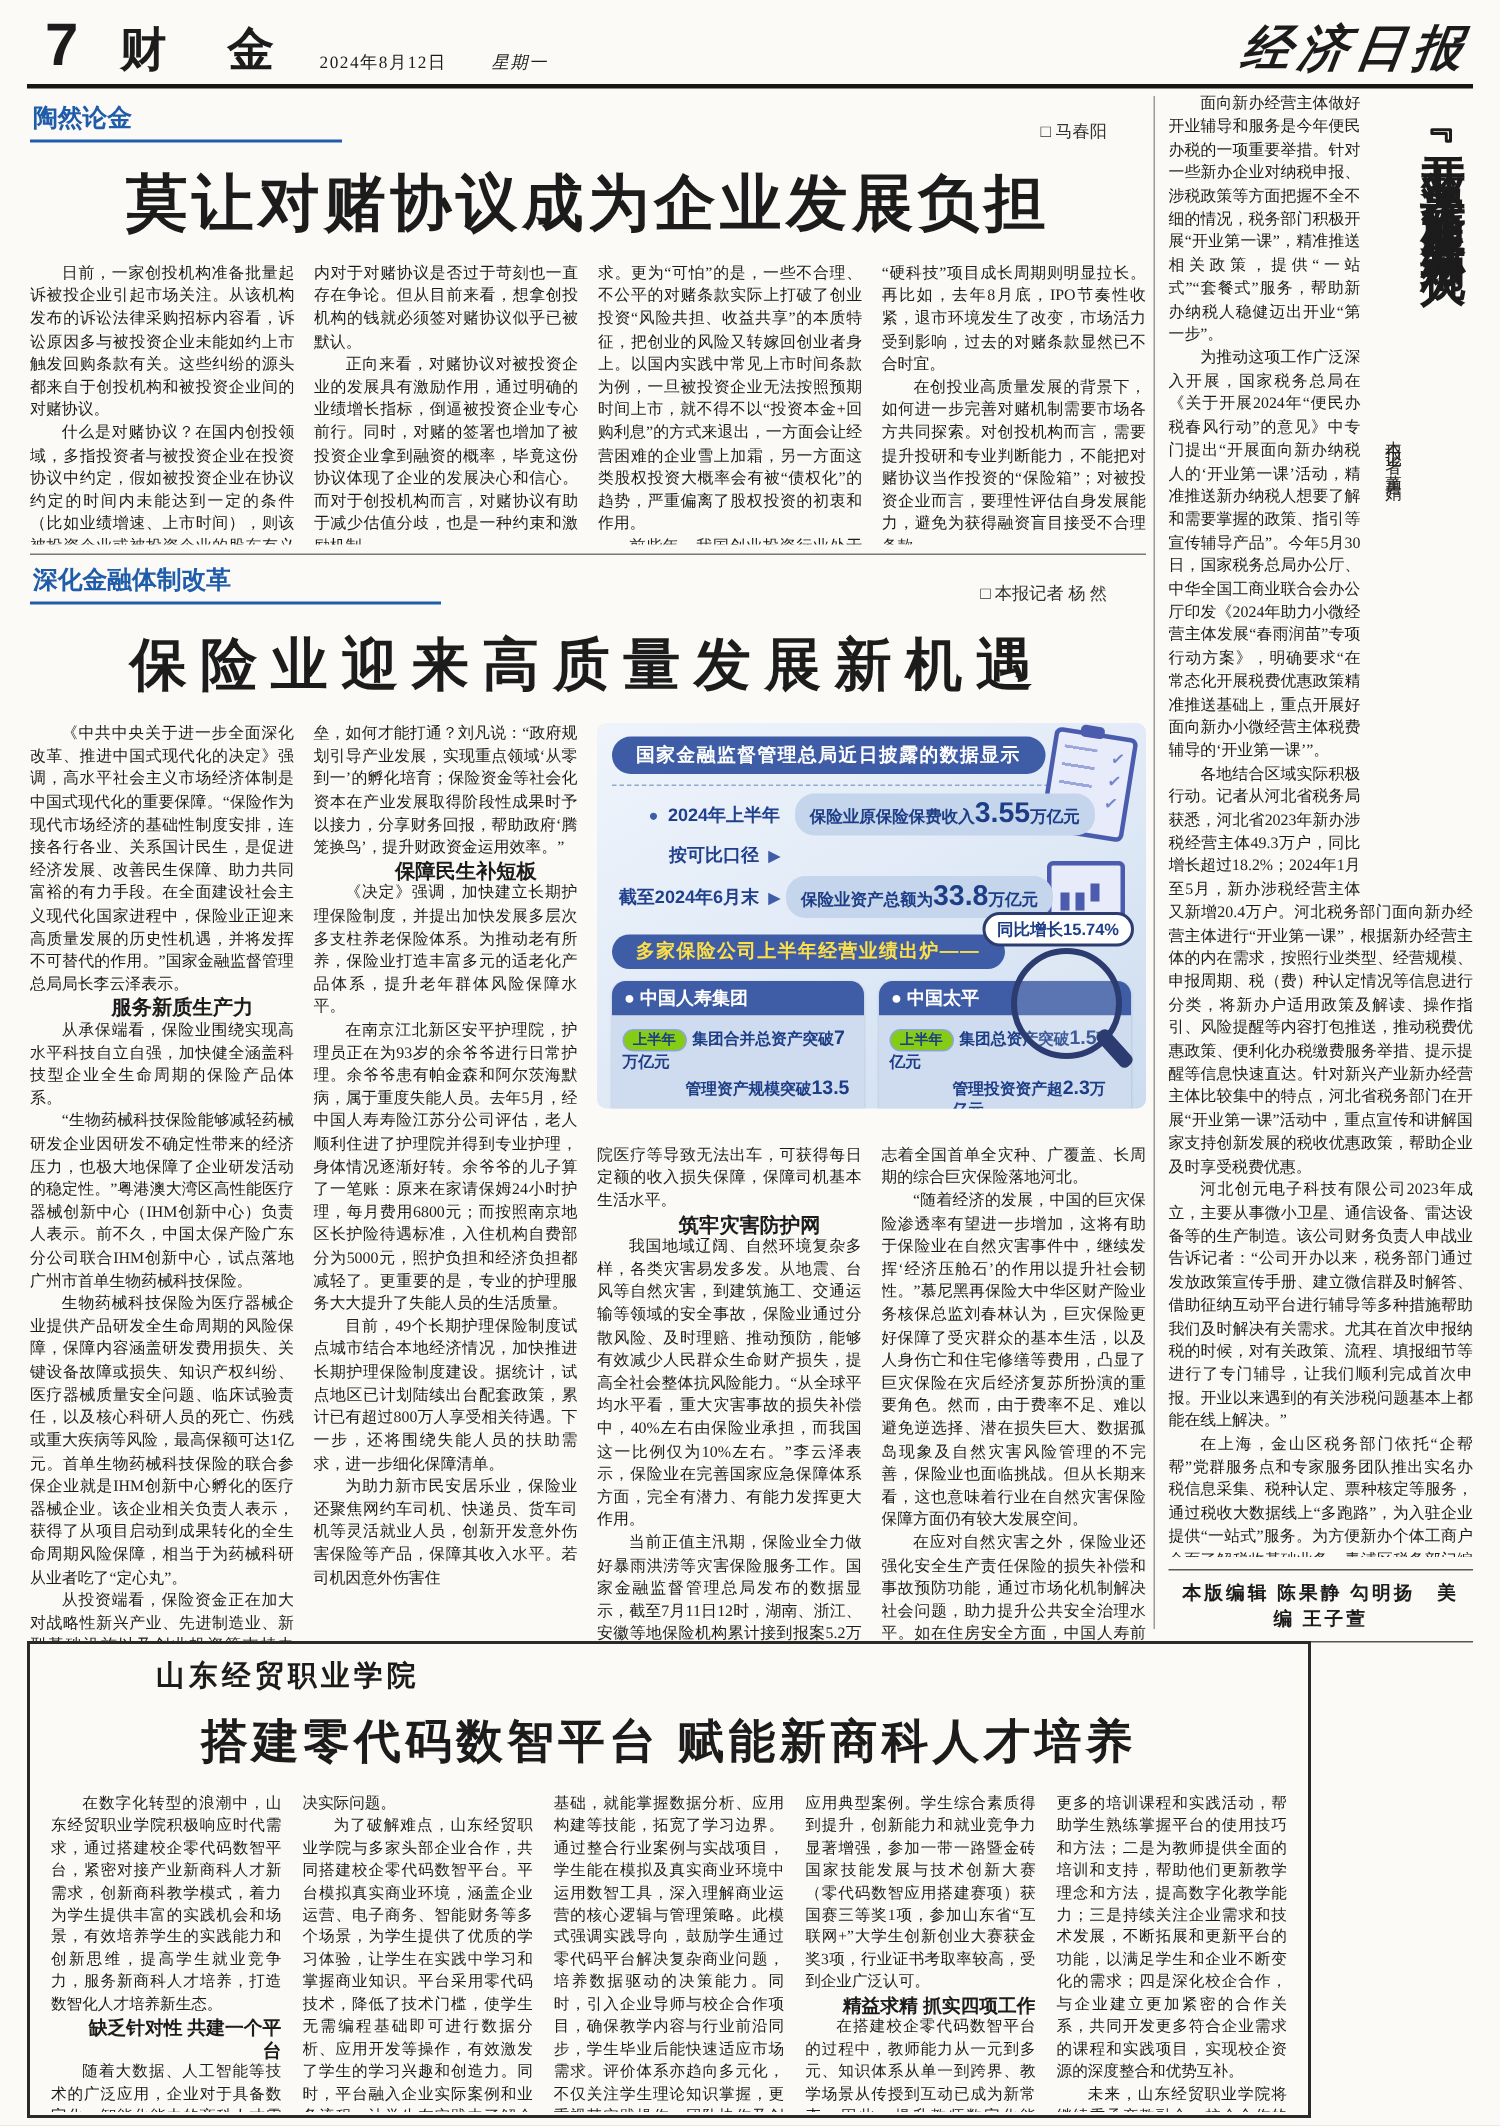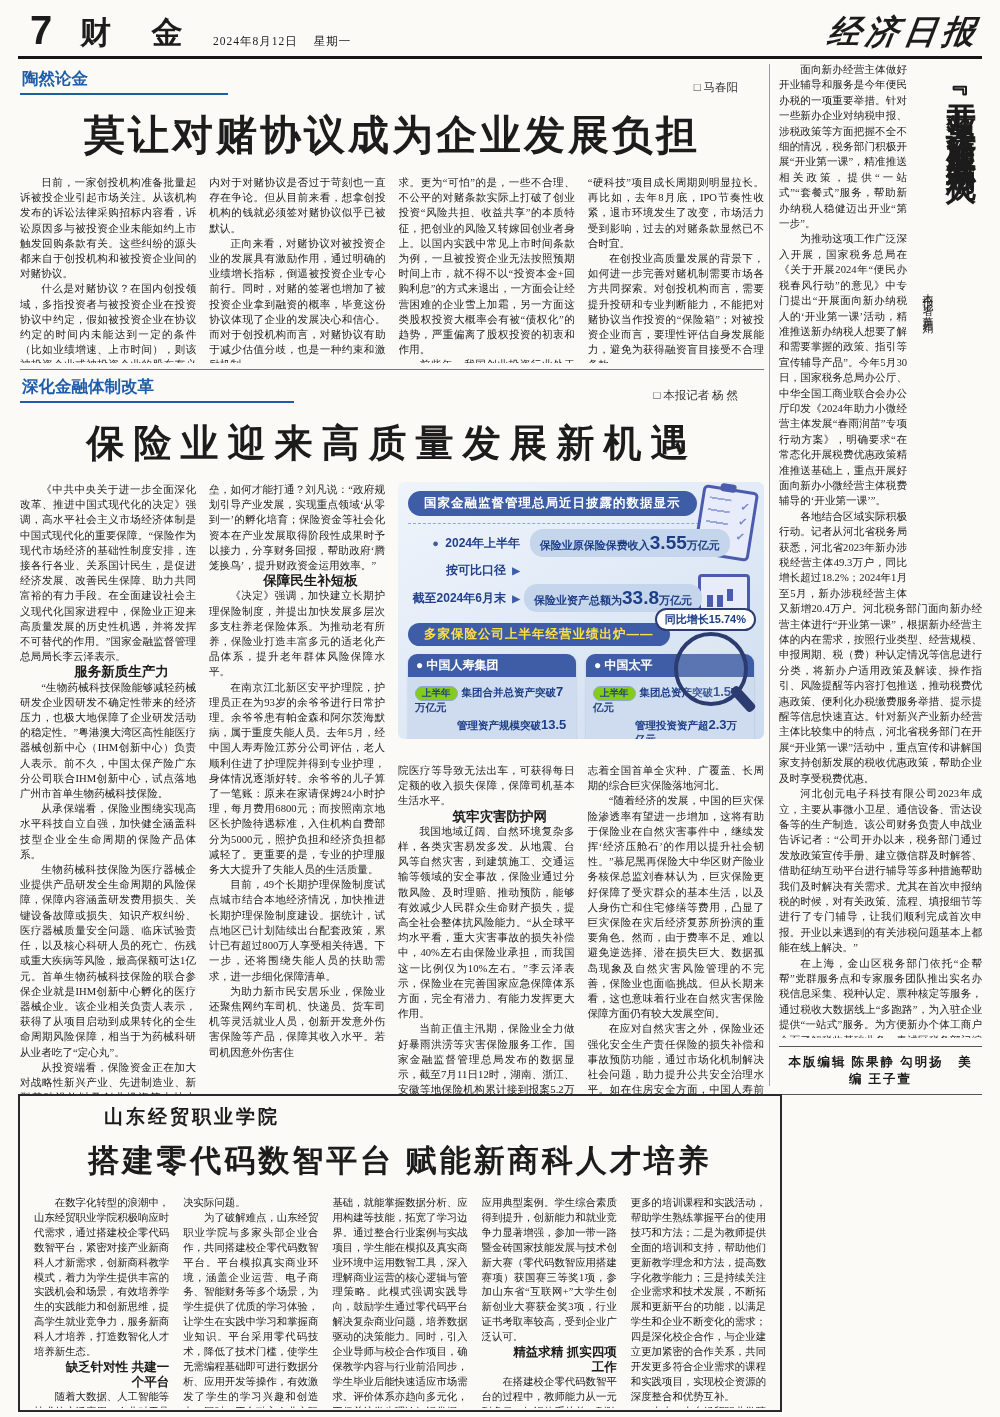--- a/index.html
+++ b/index.html
@@ -82,41 +82,41 @@
   .glass-pill{position:absolute;right:8px;top:126px;background:#fff;border:2px solid #2d3c70;border-radius:12px;
               color:#1d3e86;font-weight:900;font-size:11px;padding:2px 8px;z-index:4;white-space:nowrap;}
   
   .side-text{height:976px;overflow:hidden;font-size:10.6px;line-height:15.4px;text-align:justify;}
   .vhead{float:right;writing-mode:vertical-rl;height:505px;margin:14px 0 6px 9px;}
   .vh-title{font-family:"Liberation Serif",serif;font-weight:900;font-size:30px;letter-spacing:5px;line-height:42px;}
   .vh-byline{font-size:11px;letter-spacing:4px;padding-top:208px;color:#222;line-height:24px;}
   .editor-line{margin-top:8px;border-top:1px solid #555;border-bottom:1px solid #555;padding:7px 0 6px;
                text-align:center;font-weight:bold;font-size:12.5px;letter-spacing:2px;}
   
-  .adbox{position:absolute;left:18px;top:1094px;width:764px;height:318px;border:2px solid #2a2a2a;
+  .adbox{position:absolute;left:18px;top:1094px;width:856px;height:318px;border:2px solid #2a2a2a;
          box-sizing:border-box;padding:8px 14px;background:#fbfaf7;}
   .ad-kicker{font-family:"Liberation Sans",sans-serif;font-weight:bold;font-size:19px;margin-left:70px;letter-spacing:3px;}
   .ad-headline{text-align:center;font-family:"Liberation Sans",sans-serif;font-weight:900;font-size:31px;
                letter-spacing:3px;margin:10px 0 14px;}
   .ad-cols{display:flex;gap:14px;height:212px;overflow:hidden;}
   .ad-col{flex:1;font-size:10.4px;line-height:14.9px;text-align:justify;overflow:hidden;}
   .ad-col p{margin:0;text-indent:2em;}
   .ad-sub{text-align:right;font-family:"Liberation Sans",sans-serif;font-weight:bold;font-size:12.5px;margin:8px 0 7px;text-indent:0;}
 </style>
 </head>
 <body>
 
 <div class="page">
 
   <div class="header">
     <div class="pageno">7</div>
     <div class="section-name">财 金</div>
     <div class="date-line">
       <span>2024年8月12日</span>
-      <span style="margin-left:12px;">星期一</span>
+      <span style="margin-left:26px;font-style:italic;">星期一</span>
     </div>
     <div class="masthead">经济日报</div>
   </div>
 
   <div class="vdivider"></div>
 
   <div class="main">
 
     <div>
       <div class="kicker-row">
@@ -152,22 +152,22 @@
       <div class="kicker-row">
         <span class="kicker">深化金融体制改革</span>
         <span class="byline">□ 本报记者 杨 然</span>
       </div>
       <div class="headline-2">保险业迎来高质量发展新机遇</div>
 
       <div class="mid-body">
         <div class="mid-colA">
           <p>《中共中央关于进一步全面深化改革、推进中国式现代化的决定》强调，高水平社会主义市场经济体制是中国式现代化的重要保障。“保险作为现代市场经济的基础性制度安排，连接各行各业、关系国计民生，是促进经济发展、改善民生保障、助力共同富裕的有力手段。在全面建设社会主义现代化国家进程中，保险业正迎来高质量发展的历史性机遇，并将发挥不可替代的作用。”国家金融监督管理总局局长李云泽表示。</p>
           <p class="subhead">服务新质生产力</p>
+          <p>从承保端看，保险业围绕实现高水平科技自立自强，加快健全涵盖科技型企业全生命周期的保险产品体系。</p>
           <p>“生物药械科技保险能够减轻药械研发企业因研发不确定性带来的经济压力，也极大地保障了企业研发活动的稳定性。”粤港澳大湾区高性能医疗器械创新中心（IHM创新中心）负责人表示。前不久，中国太保产险广东分公司联合IHM创新中心，试点落地广州市首单生物药械科技保险。</p>
-          <p>从承保端看，保险业围绕实现高水平科技自立自强，加快健全涵盖科技型企业全生命周期的保险产品体系。</p>
           <p>生物药械科技保险为医疗器械企业提供产品研发全生命周期的风险保障，保障内容涵盖研发费用损失、关键设备故障或损失、知识产权纠纷、医疗器械质量安全问题、临床试验责任，以及核心科研人员的死亡、伤残或重大疾病等风险，最高保额可达1亿元。首单生物药械科技保险的联合参保企业就是IHM创新中心孵化的医疗器械企业。该企业相关负责人表示，获得了从项目启动到成果转化的全生命周期风险保障，相当于为药械科研从业者吃了“定心丸”。</p>
           <p>从投资端看，保险资金正在加大对战略性新兴产业、先进制造业、新型基础设施以及创业投资等支持力度。“保险资金久期长，具有跨周期属性。壮大保险资金，有利于培育‘耐心资本’、熨平经济周期波动、推动‘资金—资本—资产’良性循环。”李云泽表示。</p>
 
         </div>
         <div class="mid-colB">
           <p class="noindent">垒，如何才能打通？刘凡说：“政府规划引导产业发展，实现重点领域‘从零到一’的孵化培育；保险资金等社会化资本在产业发展取得阶段性成果时予以接力，分享财务回报，帮助政府‘腾笼换鸟’，提升财政资金运用效率。”</p>
           <p class="subhead">保障民生补短板</p>
           <p>《决定》强调，加快建立长期护理保险制度，并提出加快发展多层次多支柱养老保险体系。为推动老有所养，保险业打造丰富多元的适老化产品体系，提升老年群体风险保障水平。</p>
           <p>在南京江北新区安平护理院，护理员正在为93岁的余爷爷进行日常护理。余爷爷患有帕金森和阿尔茨海默病，属于重度失能人员。去年5月，经中国人寿寿险江苏分公司评估，老人顺利住进了护理院并得到专业护理，身体情况逐渐好转。余爷爷的儿子算了一笔账：原来在家请保姆24小时护理，每月费用6800元；而按照南京地区长护险待遇标准，入住机构自费部分为5000元，照护负担和经济负担都减轻了。更重要的是，专业的护理服务大大提升了失能人员的生活质量。</p>
           <p>目前，49个长期护理保险制度试点城市结合本地经济情况，加快推进长期护理保险制度建设。据统计，试点地区已计划陆续出台配套政策，累计已有超过800万人享受相关待遇。下一步，还将围绕失能人员的扶助需求，进一步细化保障清单。</p>

